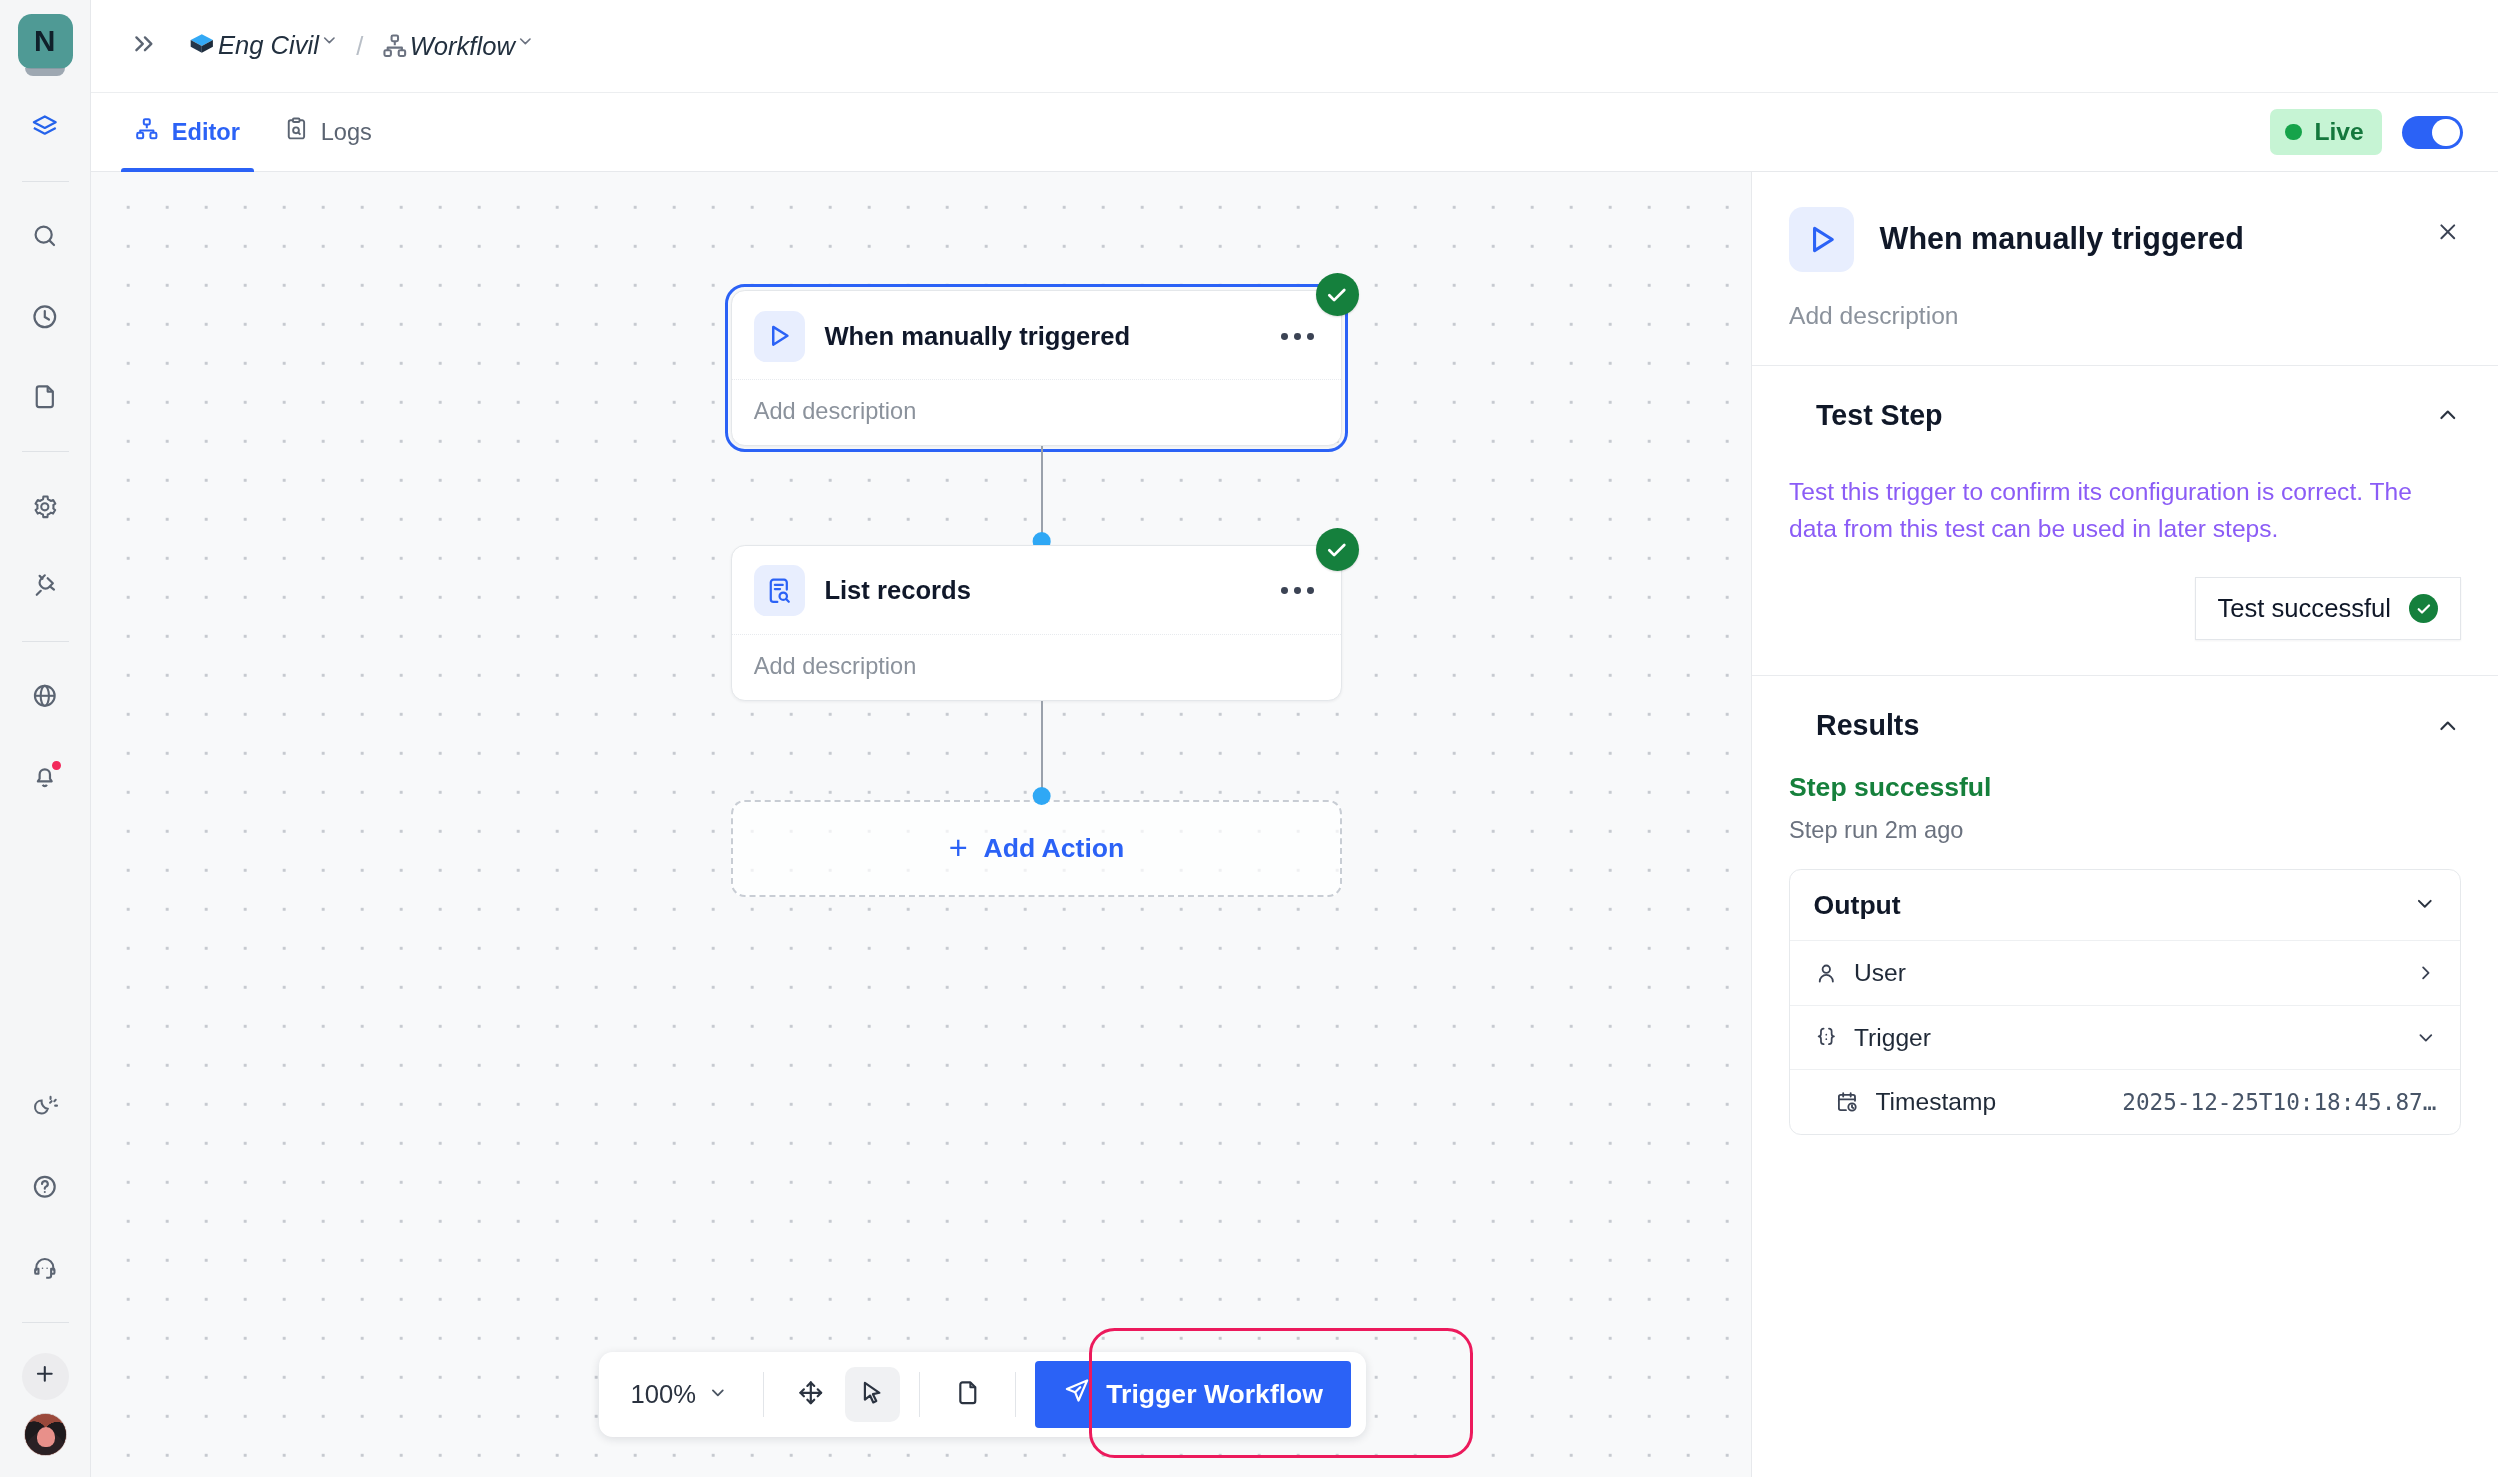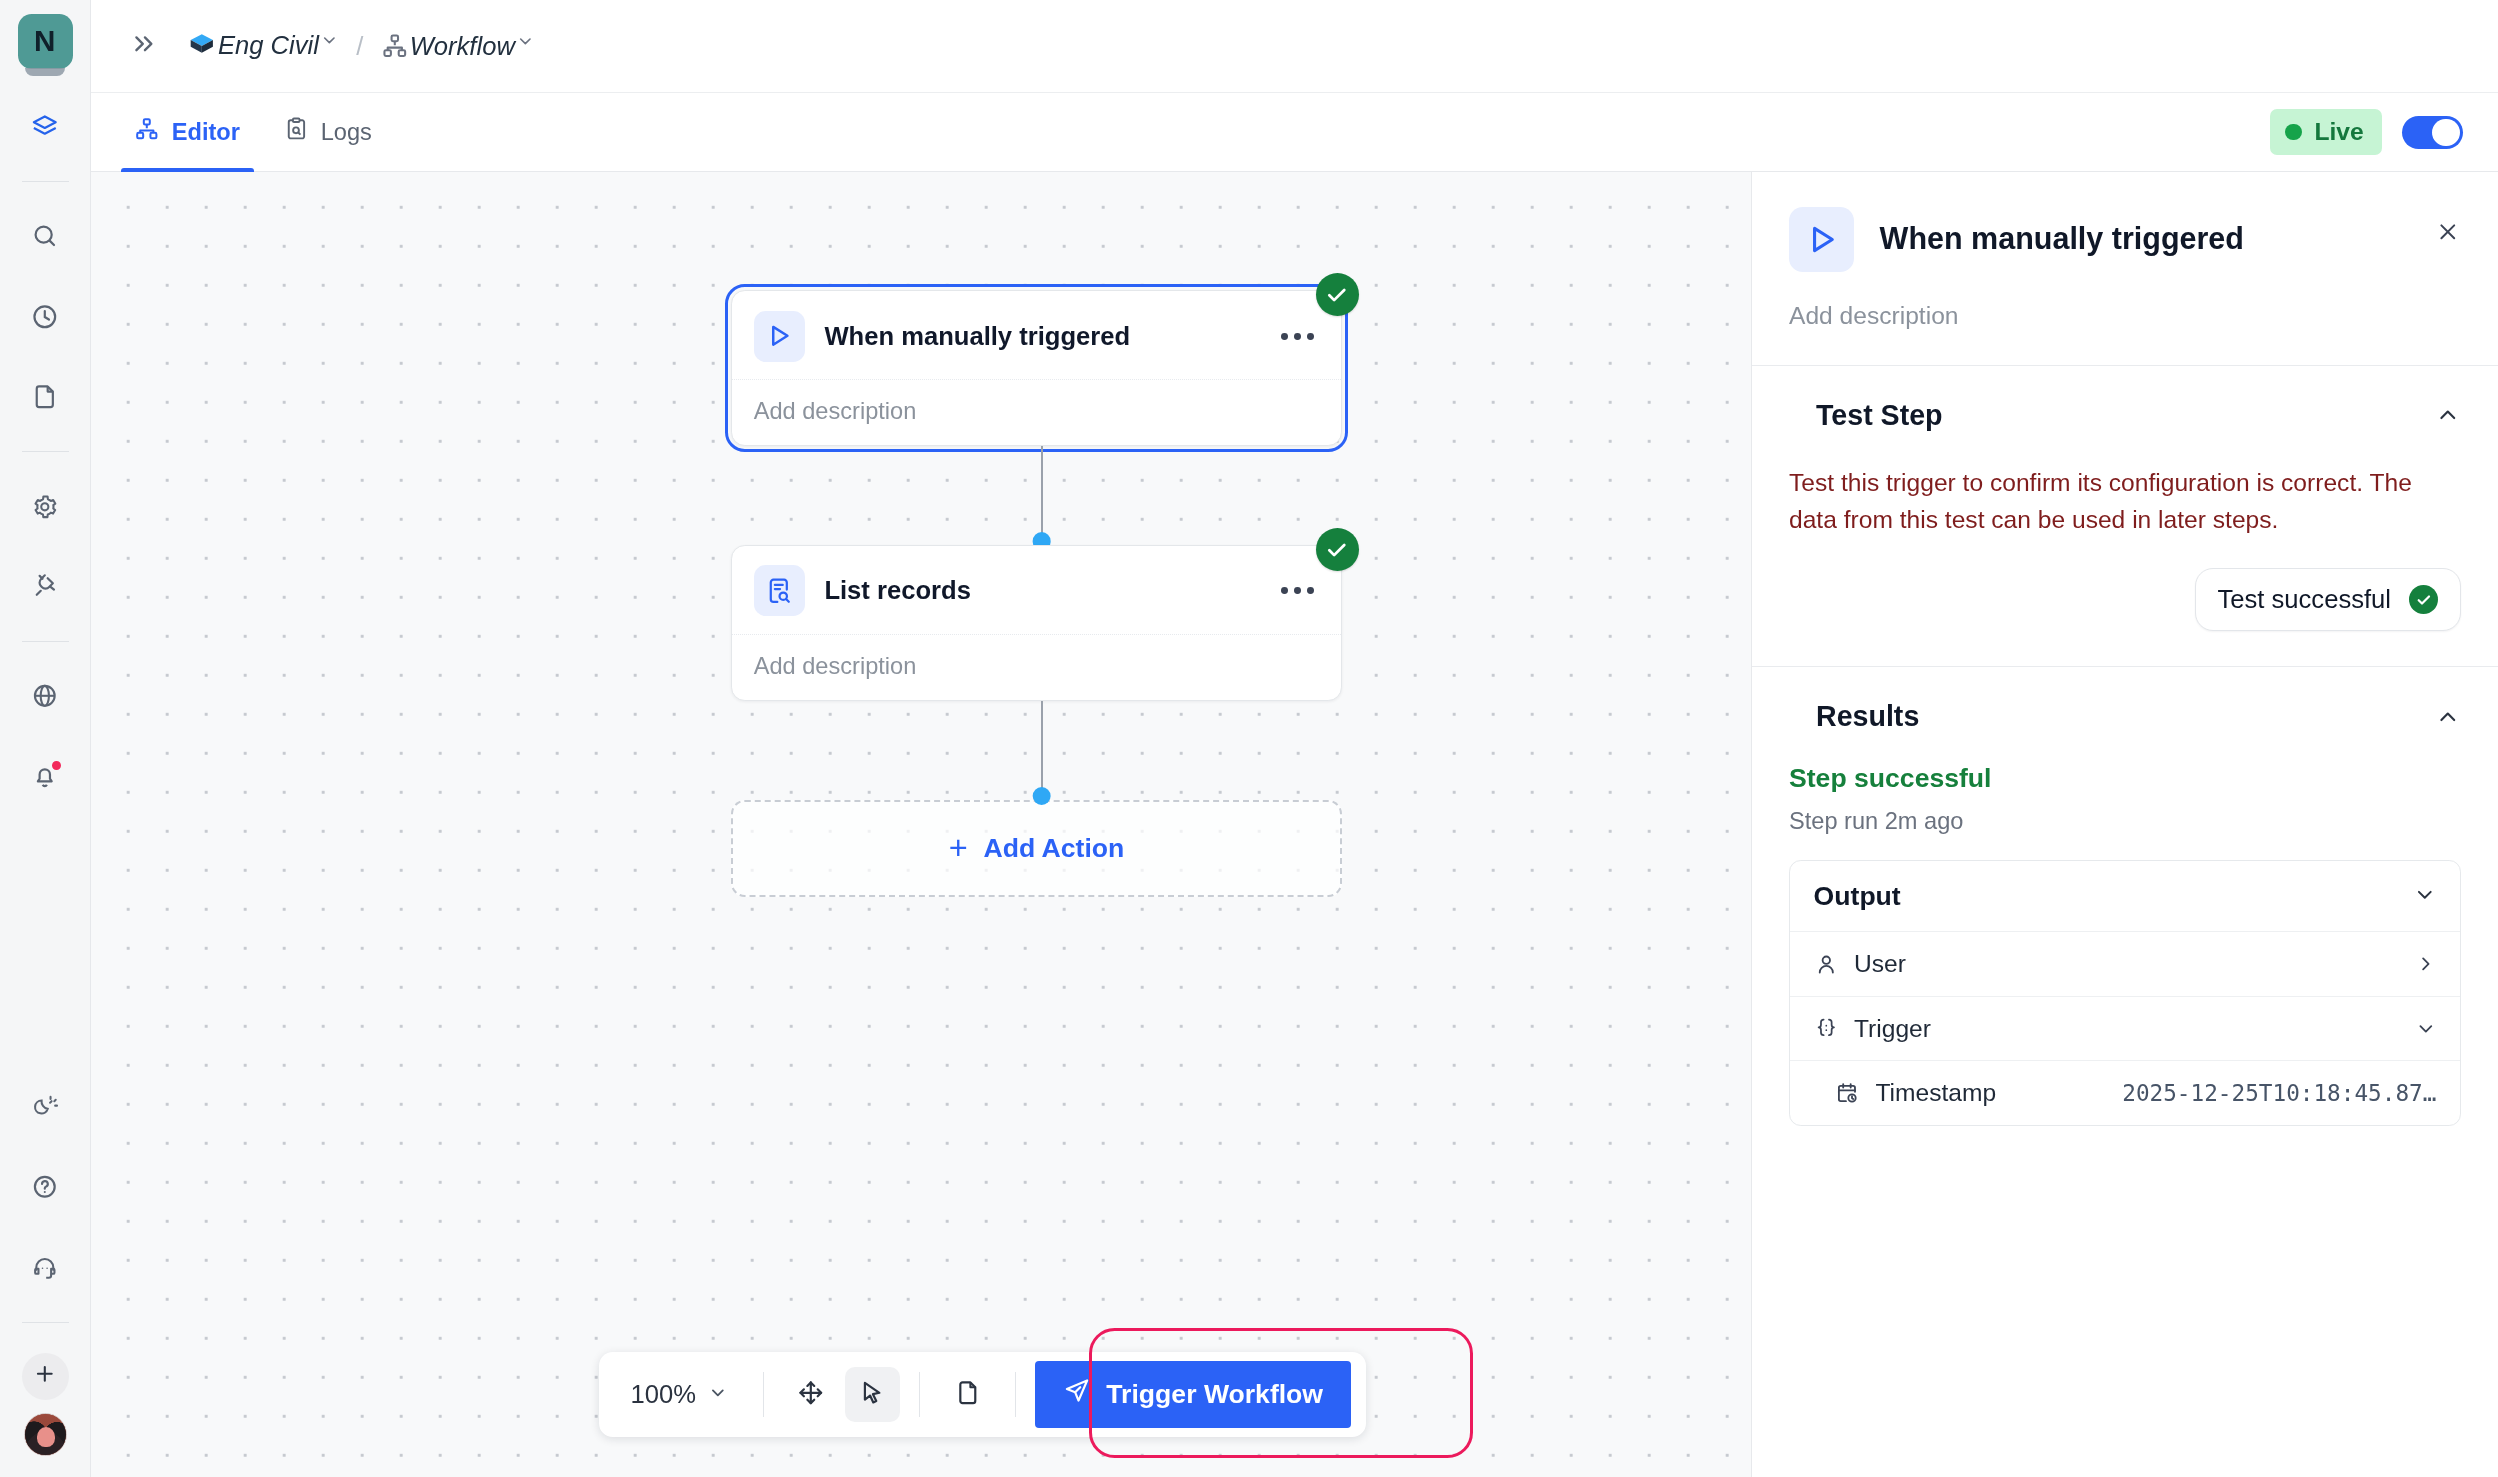--- a/index.html
+++ b/index.html
@@ -274,25 +274,25 @@
 
   .section { padding: 33px 37px 35px; }
   .section-head {
     display: flex; align-items: center; justify-content: space-between;
     cursor: pointer;
     margin-left: 27px;
   }
   .section-title { font-size: 28.6px; font-weight: 700; color: #101828; }
   .section-caret { color: #2b3340; display: flex; }
   .section-caret svg { width: 25.6px; height: 25.6px; }
-  .section-body { font-size: 24.6px; line-height: 1.52; color: #7f1d1d; margin-top: 32px; }
+  .section-body { font-size: 24.6px; line-height: 1.52; color: #8b5cf6; margin-top: 41px; }
   .test-row { display: flex; justify-content: flex-end; margin-top: 29.6px; }
   .test-btn {
     display: flex; align-items: center; gap: 17.7px;
-    border: 1px solid #e3e6ea; border-radius: 18px;
+    border: 1px solid #e3e6ea; border-radius: 0;
     padding: 15.8px 21.7px; background: #fff; cursor: pointer;
     font-size: 25.6px; color: #101828;
     box-shadow: 0 1px 2px rgba(16,24,40,.05);
   }
   .mini-ok {
     width: 29.6px; height: 29.6px; border-radius: 50%;
     background: #15803d; color: #fff;
     display: flex; align-items: center; justify-content: center;
   }
   .mini-ok svg { width: 17.7px; height: 17.7px; }

